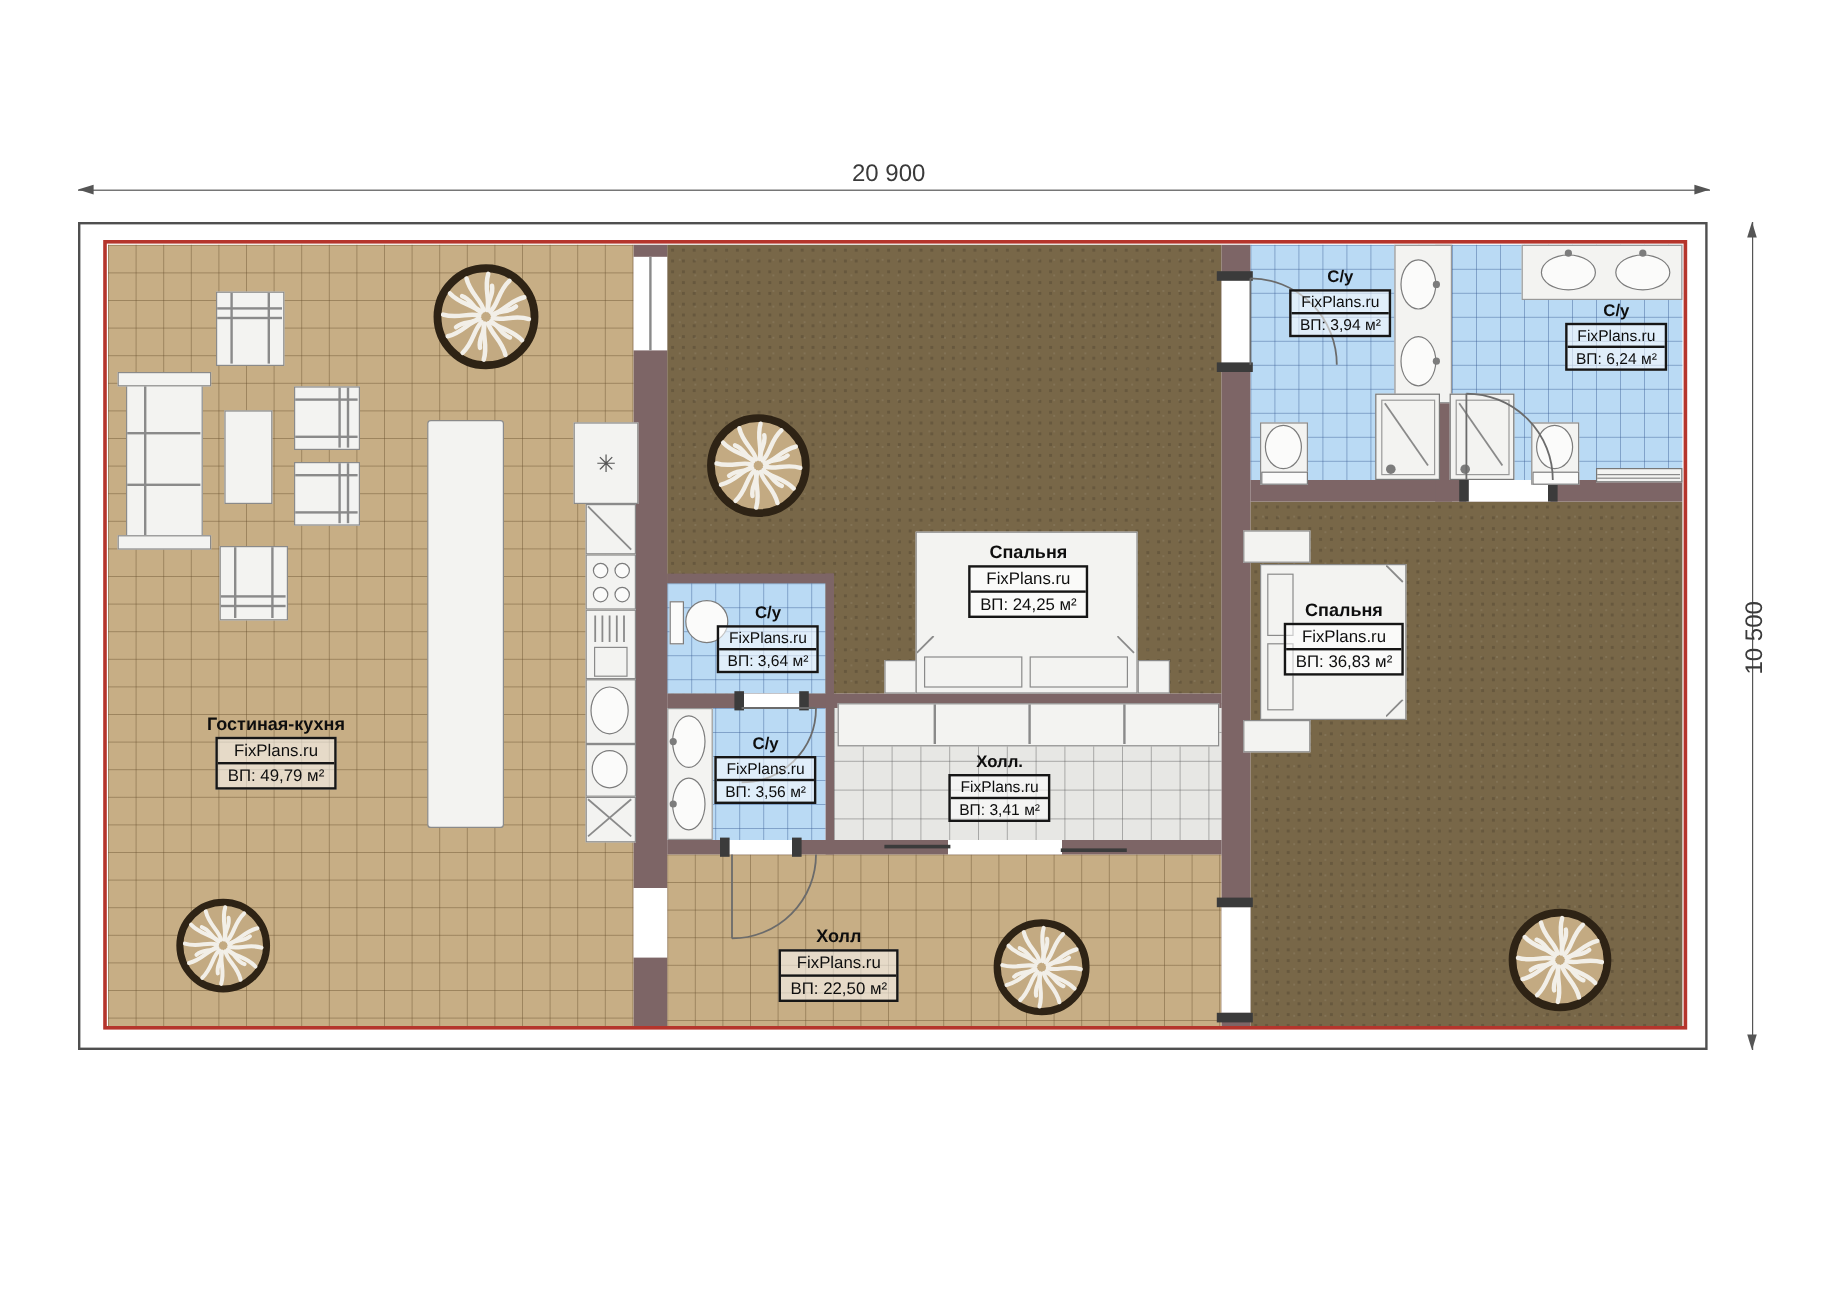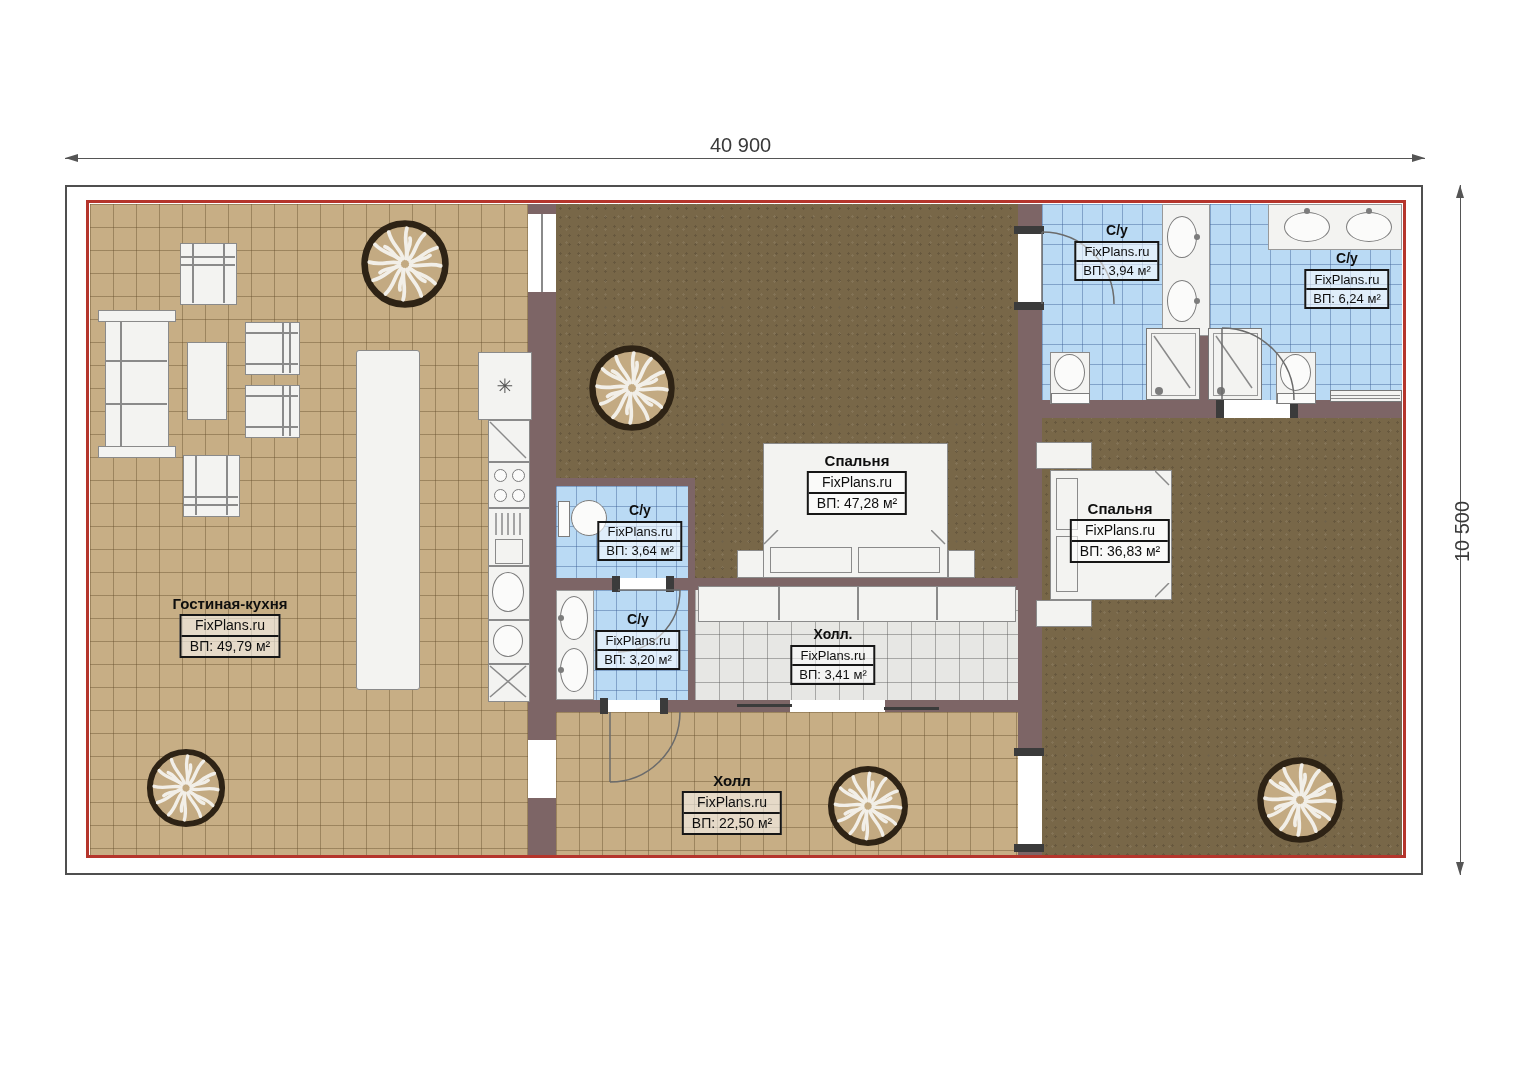--- a/index.html
+++ b/index.html
@@ -66,21 +66,21 @@
           <path d="M0,-8 C-3,-14 2,-20 -2,-28" transform="rotate(255)"></path>
           <path d="M0,-8 C-3,-14 2,-20 -2,-28" transform="rotate(315)"></path>
         </g>
       </symbol>
     </defs>
   </svg>
 
   <div class="dimline-h" style="left:65px;top:158px;width:1360px;"></div>
   <div class="arrow" style="left:65px;top:154px;border-right:13px solid #555;border-top:4px solid transparent;border-bottom:4px solid transparent;"></div>
   <div class="arrow" style="left:1412px;top:154px;border-left:13px solid #555;border-top:4px solid transparent;border-bottom:4px solid transparent;"></div>
-  <div class="dim-text" style="left:710px;top:134px;">40 900</div>
+  <div class="dim-text" style="left:710px;top:134px;">20 900</div>
 
   <div class="dimline-v" style="left:1460px;top:185px;height:690px;"></div>
   <div class="arrow" style="left:1456px;top:185px;border-bottom:13px solid #555;border-left:4px solid transparent;border-right:4px solid transparent;"></div>
   <div class="arrow" style="left:1456px;top:862px;border-top:13px solid #555;border-left:4px solid transparent;border-right:4px solid transparent;"></div>
   <div class="dim-text" style="left:1432px;top:520px;transform:rotate(-90deg);transform-origin:center;">10 500</div>
 
   <div class="band"></div>
   <div class="redline"></div>
 
   <div class="tile-beige" style="left:90px;top:204px;width:438px;height:651px;"></div>
@@ -310,44 +310,44 @@
   <svg class="tree" style="left:1254px;top:754px;" width="92" height="92">
       <use href="#treetop"></use>
     </svg>
 
   <div class="rlabel" style="left:230px;top:595px;">
     <div class="rname">Гостиная-кухня</div>
     <div class="box"><div class="wm">FixPlans.ru</div><div class="ar">ВП: 49,79 м²</div></div>
   </div>
   <div class="rlabel" style="left:857px;top:452px;">
     <div class="rname">Спальня</div>
-    <div class="box"><div class="wm">FixPlans.ru</div><div class="ar">ВП: 47,28 м²</div></div>
+    <div class="box"><div class="wm">FixPlans.ru</div><div class="ar">ВП: 24,25 м²</div></div>
   </div>
   <div class="rlabel" style="left:1120px;top:500px;">
     <div class="rname">Спальня</div>
     <div class="box"><div class="wm">FixPlans.ru</div><div class="ar">ВП: 36,83 м²</div></div>
   </div>
   <div class="rlabel small" style="left:1117px;top:222px;">
     <div class="rname">С/у</div>
     <div class="box"><div class="wm">FixPlans.ru</div><div class="ar">ВП: 3,94 м²</div></div>
   </div>
   <div class="rlabel small" style="left:1347px;top:250px;">
     <div class="rname">С/у</div>
     <div class="box"><div class="wm">FixPlans.ru</div><div class="ar">ВП: 6,24 м²</div></div>
   </div>
   <div class="rlabel small" style="left:640px;top:502px;">
     <div class="rname">С/у</div>
     <div class="box"><div class="wm">FixPlans.ru</div><div class="ar">ВП: 3,64 м²</div></div>
   </div>
   <div class="rlabel small" style="left:638px;top:611px;">
     <div class="rname">С/у</div>
-    <div class="box"><div class="wm">FixPlans.ru</div><div class="ar">ВП: 3,20 м²</div></div>
+    <div class="box"><div class="wm">FixPlans.ru</div><div class="ar">ВП: 3,56 м²</div></div>
   </div>
   <div class="rlabel small" style="left:833px;top:626px;">
     <div class="rname">Холл.</div>
     <div class="box"><div class="wm">FixPlans.ru</div><div class="ar">ВП: 3,41 м²</div></div>
   </div>
-  <div class="rlabel" style="left:732px;top:772px;">
+  <div class="rlabel" style="left:699px;top:772px;">
     <div class="rname">Холл</div>
     <div class="box"><div class="wm">FixPlans.ru</div><div class="ar">ВП: 22,50 м²</div></div>
   </div>
 
 </div>
 
 </body></html>

